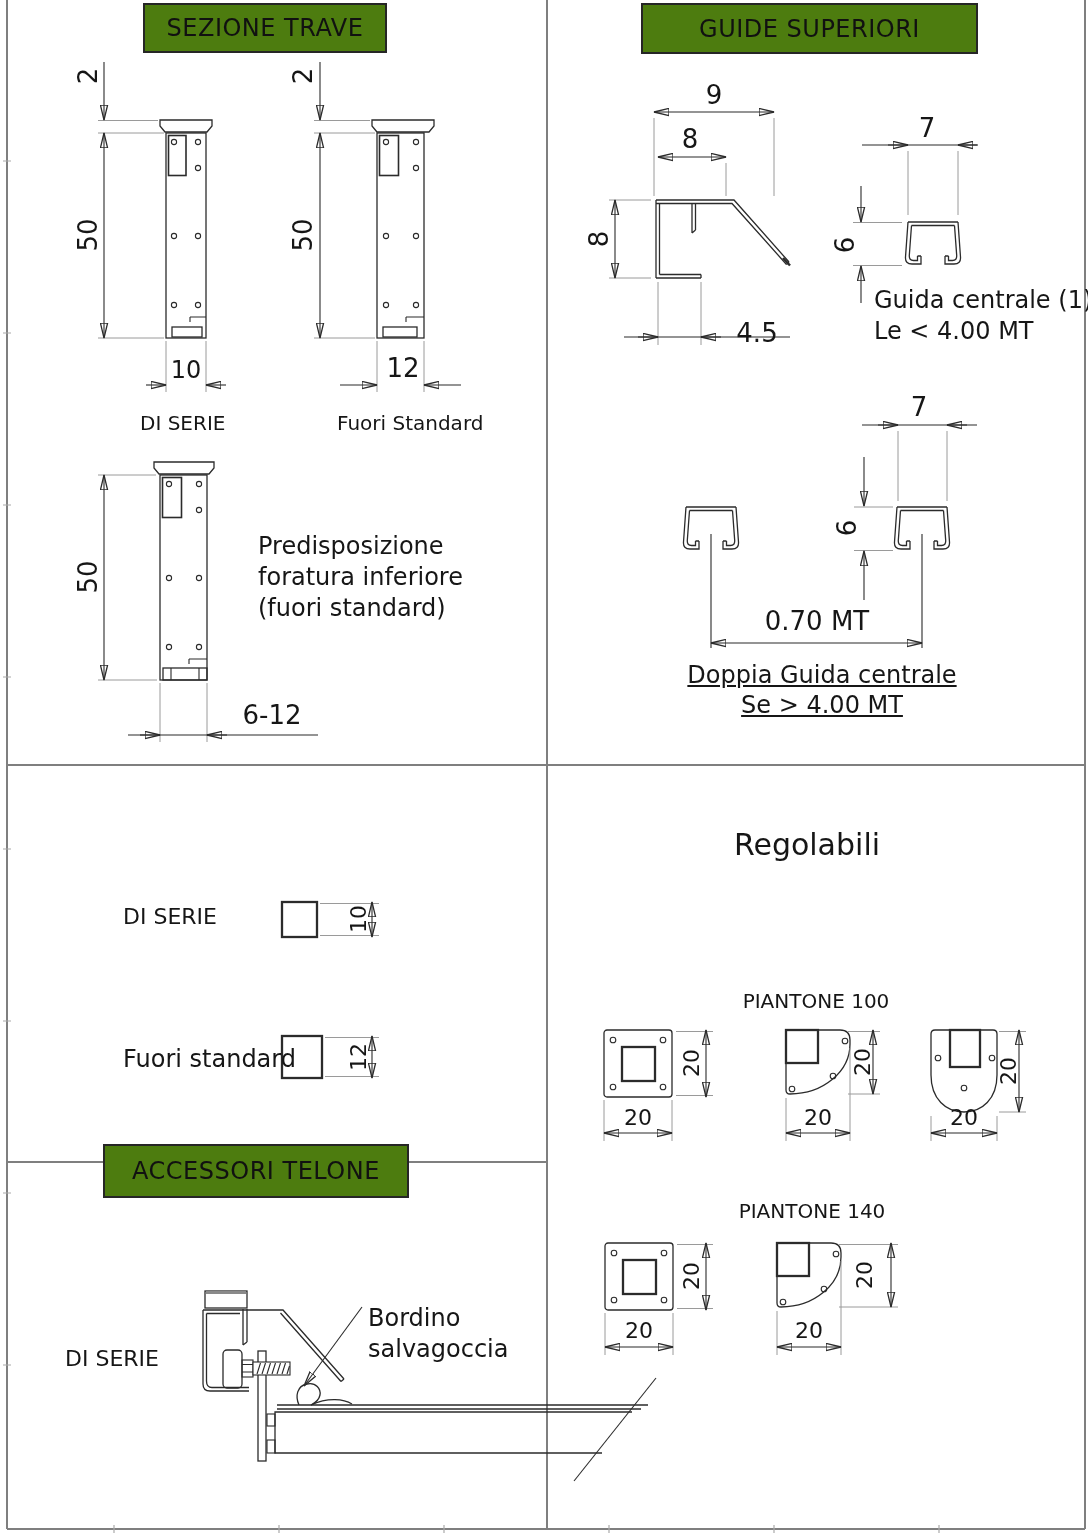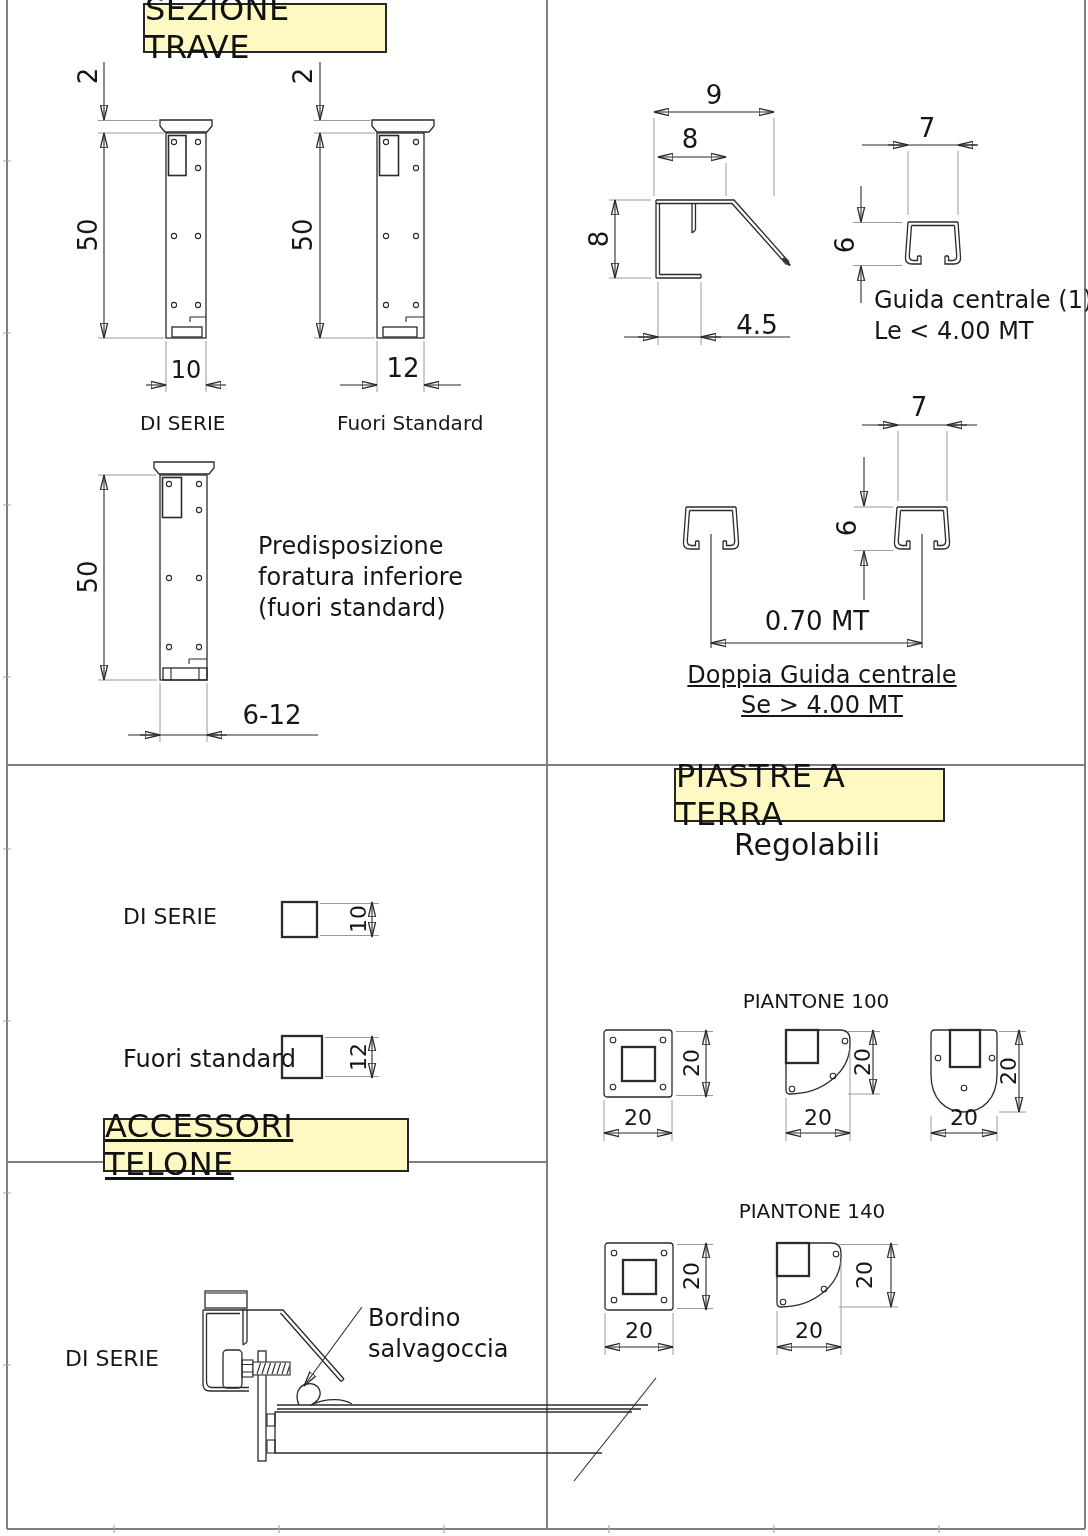--- a/index.html
+++ b/index.html
@@ -19,22 +19,22 @@
   .lbl{position:absolute;color:#161616;white-space:nowrap;}
   .ctr{transform:translate(-50%,-50%);}
   .rot{transform:translate(-50%,-50%) rotate(-90deg);}
   .fs20{font-size:20px;}
   .fs22{font-size:22px;}
   .fs24{font-size:24px;}
   .fs26{font-size:26px;}
   .fs30{font-size:30px;}
   .caption{line-height:31px;}
   .capcenter{text-align:center;transform:translate(-50%,0);line-height:30px;text-decoration:underline;}
-  .tbox{position:absolute;background:#fef9c3;border:2px solid #262626;display:flex;align-items:center;
-        justify-content:center;font-size:32px;color:#111;letter-spacing:0.5px;}
+  .tbox{position:absolute;background:#4d7c0f;border:2px solid #262626;display:flex;align-items:center;
+        justify-content:center;font-size:24px;color:#111;letter-spacing:0.5px;text-align:right;}
 </style>
 </head>
 <body>
 
 <div id="sheet">
 
 <svg class="cad" width="1088" height="1536" viewBox="0 0 1088 1536">
   <defs>
     <marker id="arr" markerUnits="userSpaceOnUse" markerWidth="16" markerHeight="9" refX="15" refY="4.5" orient="auto-start-reverse">
       <path d="M0,0.9 L15,4.5 L0,8.1 Z" fill="#2b2b2b" stroke="none"></path>
@@ -241,24 +241,24 @@
     <rect class="thin" x="267" y="1414" width="8" height="12"></rect>
     <rect class="thin" x="267" y="1440" width="8" height="13"></rect>
     <path class="thin" d="M574,1481 L656,1378"></path>
     <path class="thin" d="M362,1307 L304,1386" marker-end="url(#arr)"></path>
   </g>
 </svg>
 
 <div class="tbox" style="left:143px;top:3px;width:240px;height:46px;">
   <span>SEZIONE TRAVE</span>
 </div>
-<div class="tbox" style="left:674px;top:768px;width:267px;height:50px;">
-  <span>PIASTRE A TERRA</span>
-</div>
-<div class="tbox" style="left:103px;top:1118px;width:302px;height:50px;text-decoration:underline;">
+<div class="tbox" style="left:641px;top:3px;width:333px;height:47px;">
+  <span>GUIDE SUPERIORI</span>
+</div>
+<div class="tbox" style="left:103px;top:1144px;width:302px;height:50px;">
   <span>ACCESSORI TELONE</span>
 </div>
 
 <div class="lbl rot fs26" style="left:88px;top:76px;">2</div>
 <div class="lbl rot fs26" style="left:88px;top:235px;">50</div>
 <div class="lbl ctr fs24" style="left:186px;top:370px;">10</div>
 <div class="lbl rot fs26" style="left:303px;top:76px;">2</div>
 <div class="lbl rot fs26" style="left:303px;top:235px;">50</div>
 <div class="lbl ctr fs26" style="left:403px;top:368px;">12</div>
 <div class="lbl fs20" style="left:140px;top:411px;">DI SERIE</div>
@@ -267,21 +267,21 @@
 <div class="lbl ctr fs26" style="left:272px;top:715px;">6-12</div>
 <div class="lbl fs24 caption" style="left:258px;top:531px;">
   <div>Predisposizione</div>
   <div>foratura inferiore</div>
   <div>(fuori standard)</div>
 </div>
 
 <div class="lbl ctr fs26" style="left:714px;top:95px;">9</div>
 <div class="lbl ctr fs26" style="left:690px;top:139px;">8</div>
 <div class="lbl rot fs26" style="left:599px;top:239px;">8</div>
-<div class="lbl ctr fs26" style="left:757px;top:325px;">4.5</div>
+<div class="lbl ctr fs26" style="left:757px;top:333px;">4.5</div>
 <div class="lbl ctr fs26" style="left:927px;top:128px;">7</div>
 <div class="lbl rot fs26" style="left:845px;top:245px;">6</div>
 <div class="lbl fs24 caption" style="left:874px;top:285px;">
   <div>Guida centrale (1)</div>
   <div>Le &lt; 4.00 MT</div>
 </div>
 <div class="lbl ctr fs26" style="left:919px;top:407px;">7</div>
 <div class="lbl rot fs26" style="left:847px;top:528px;">6</div>
 <div class="lbl ctr fs26" style="left:817px;top:621px;">0.70 MT</div>
 <div class="lbl fs24 capcenter" style="left:822px;top:660px;">

